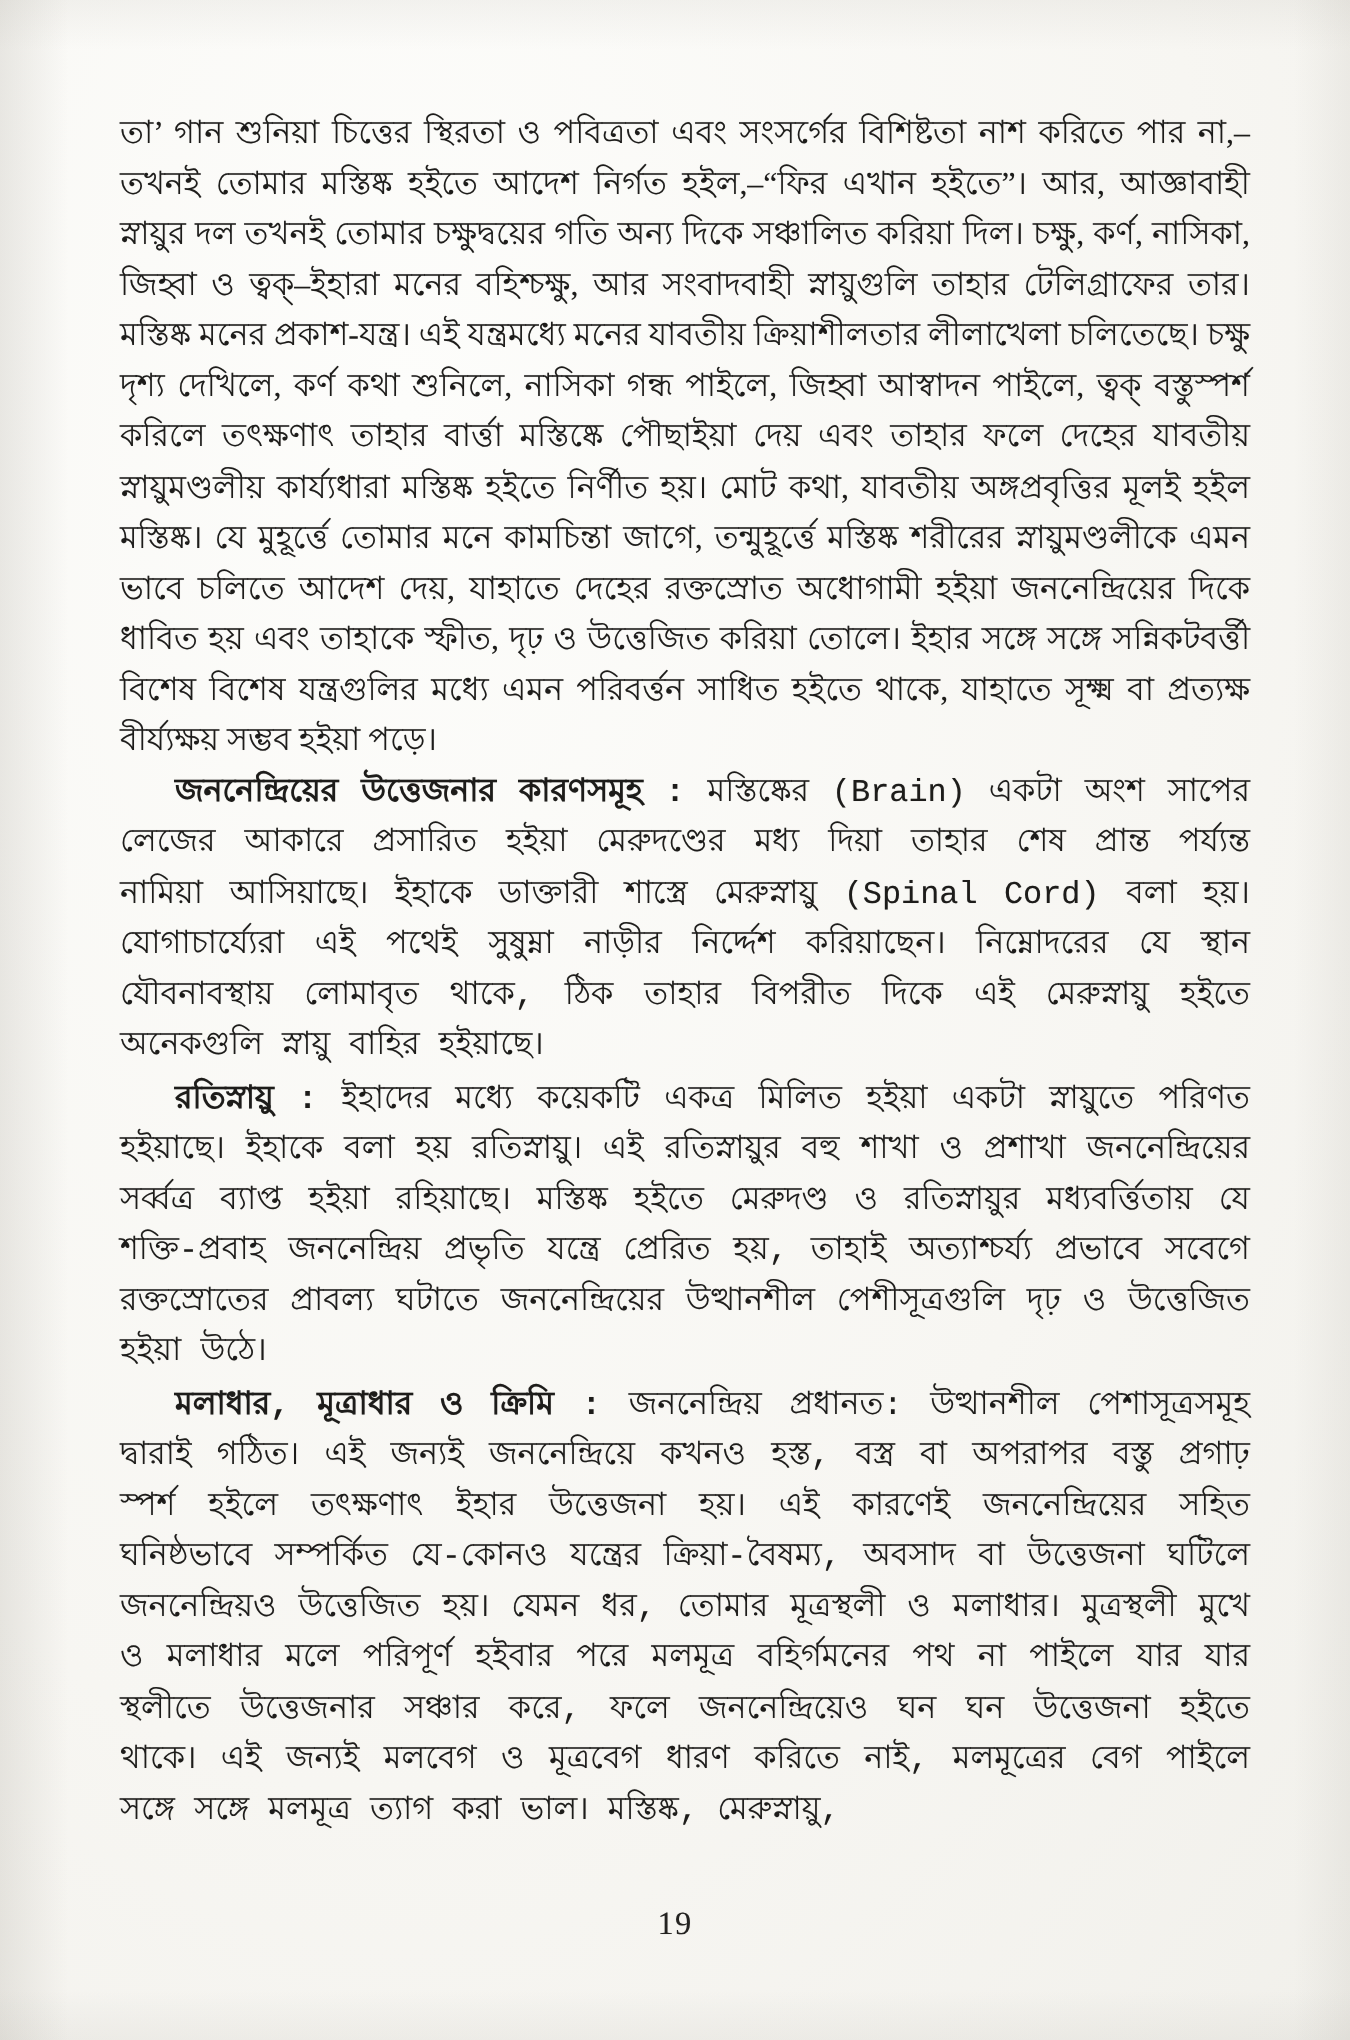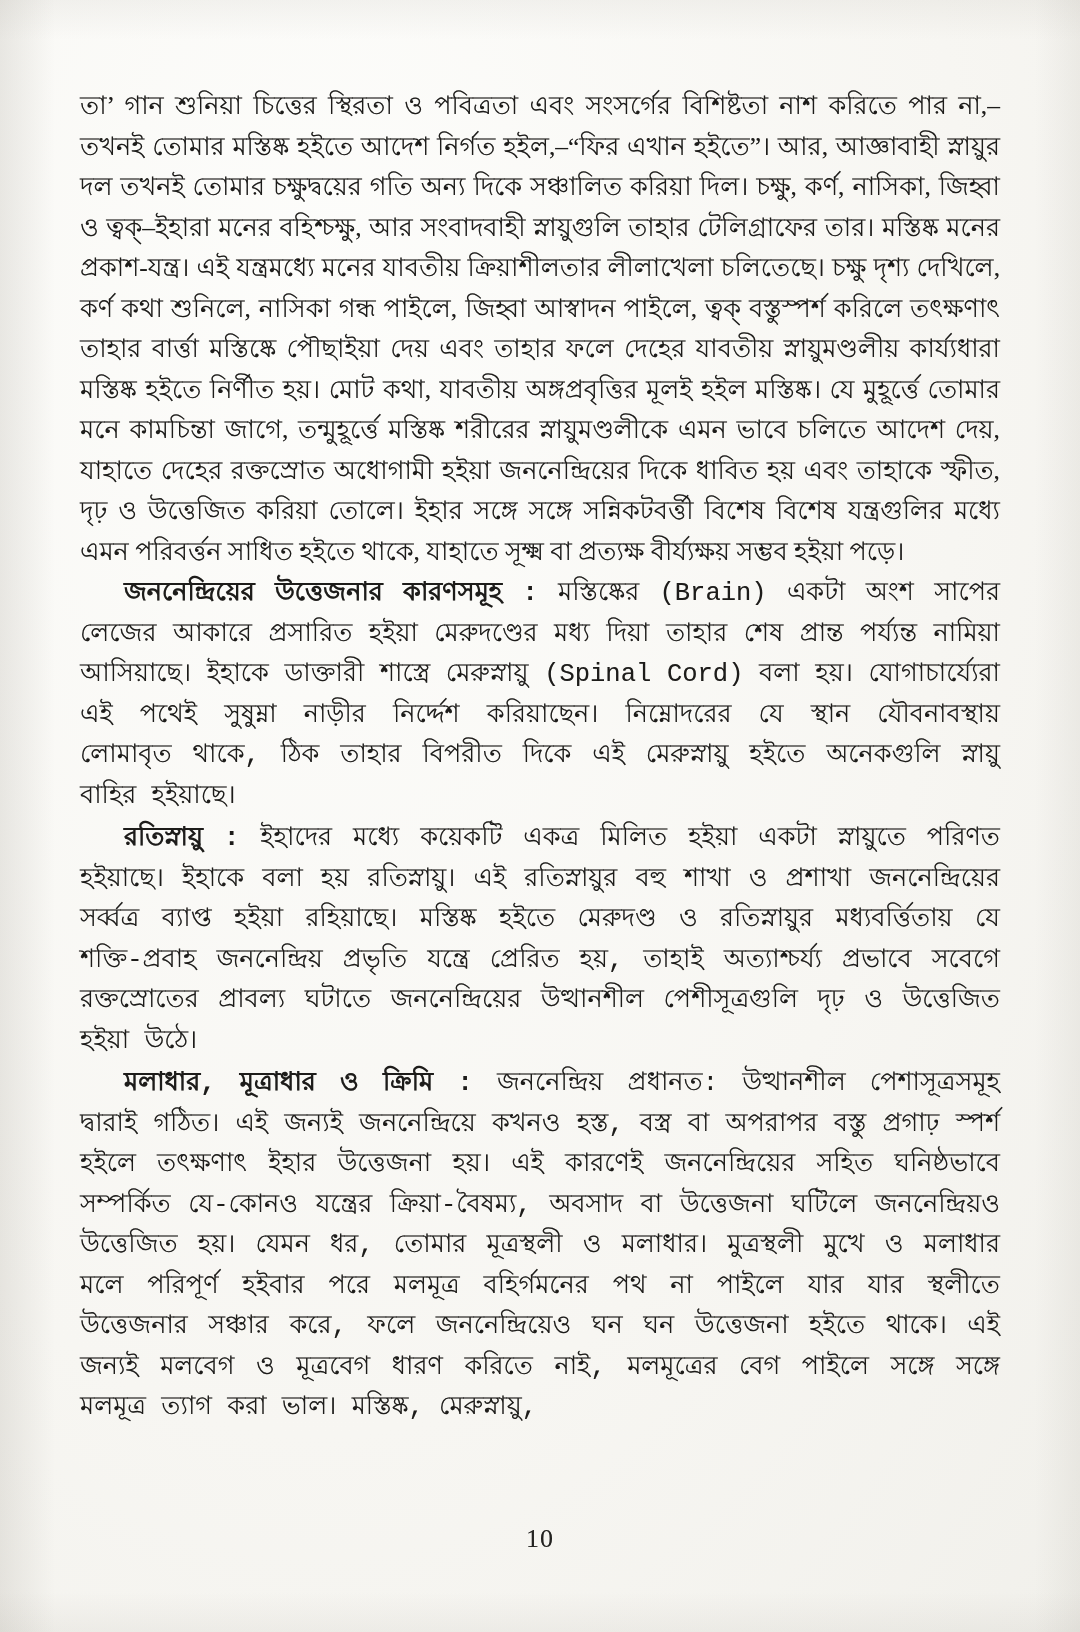--- a/index.html
+++ b/index.html
@@ -38,21 +38,21 @@
     left: 80px;
     top: 86px;
     width: 920px;
     color: #1d1c1a;
     font-size: 25.5px;
     line-height: 40.5px;
     text-align: justify;
     text-justify: inter-word;
   }
   .para {
-    margin: 0 0 0 0;
+    margin: 0 0 0 16px;
     text-align: justify;
   }
   .para + .para {
     margin-top: 2px;
   }
   .indent {
     text-indent: 44px;
     font-family: Liberation Mono, monospace;
   }
   .run-in {
@@ -91,15 +91,15 @@
     <p class="para indent">
       <span class="run-in">রতিস্নায়ু :</span><span> ইহাদের মধ্যে কয়েকটি একত্র মিলিত হইয়া একটা স্নায়ুতে পরিণত হইয়াছে। ইহাকে বলা হয় রতিস্নায়ু। এই রতিস্নায়ুর বহু শাখা ও প্রশাখা জননেন্দ্রিয়ের সর্ব্বত্র ব্যাপ্ত হইয়া রহিয়াছে। মস্তিষ্ক হইতে মেরুদণ্ড ও রতিস্নায়ুর মধ্যবর্ত্তিতায় যে শক্তি-প্রবাহ জননেন্দ্রিয় প্রভৃতি যন্ত্রে প্রেরিত হয়, তাহাই অত্যাশ্চর্য্য প্রভাবে সবেগে রক্তস্রোতের প্রাবল্য ঘটাতে জননেন্দ্রিয়ের উত্থানশীল পেশীসূত্রগুলি দৃঢ় ও উত্তেজিত হইয়া উঠে।</span>
     </p>
 
     <p class="para indent">
       <span class="run-in">মলাধার, মূত্রাধার ও ক্রিমি :</span><span> জননেন্দ্রিয় প্রধানত: উত্থানশীল পেশাসূত্রসমূহ দ্বারাই গঠিত। এই জন্যই জননেন্দ্রিয়ে কখনও হস্ত, বস্ত্র বা অপরাপর বস্তু প্রগাঢ় স্পর্শ হইলে তৎক্ষণাৎ ইহার উত্তেজনা হয়। এই কারণেই জননেন্দ্রিয়ের সহিত ঘনিষ্ঠভাবে সম্পর্কিত যে-কোনও যন্ত্রের ক্রিয়া-বৈষম্য, অবসাদ বা উত্তেজনা ঘটিলে জননেন্দ্রিয়ও উত্তেজিত হয়। যেমন ধর, তোমার মূত্রস্থলী ও মলাধার। মুত্রস্থলী মুখে ও মলাধার মলে পরিপূর্ণ হইবার পরে মলমূত্র বহির্গমনের পথ না পাইলে যার যার স্থলীতে উত্তেজনার সঞ্চার করে, ফলে জননেন্দ্রিয়েও ঘন ঘন উত্তেজনা হইতে থাকে। এই জন্যই মলবেগ ও মূত্রবেগ ধারণ করিতে নাই, মলমূত্রের বেগ পাইলে সঙ্গে সঙ্গে মলমূত্র ত্যাগ করা ভাল। মস্তিষ্ক, মেরুস্নায়ু,</span>
     </p>
 
   </div>
 
-  <div class="folio">10</div>
+  <div class="folio">19</div>
 
 </div>
 
 </body></html>

